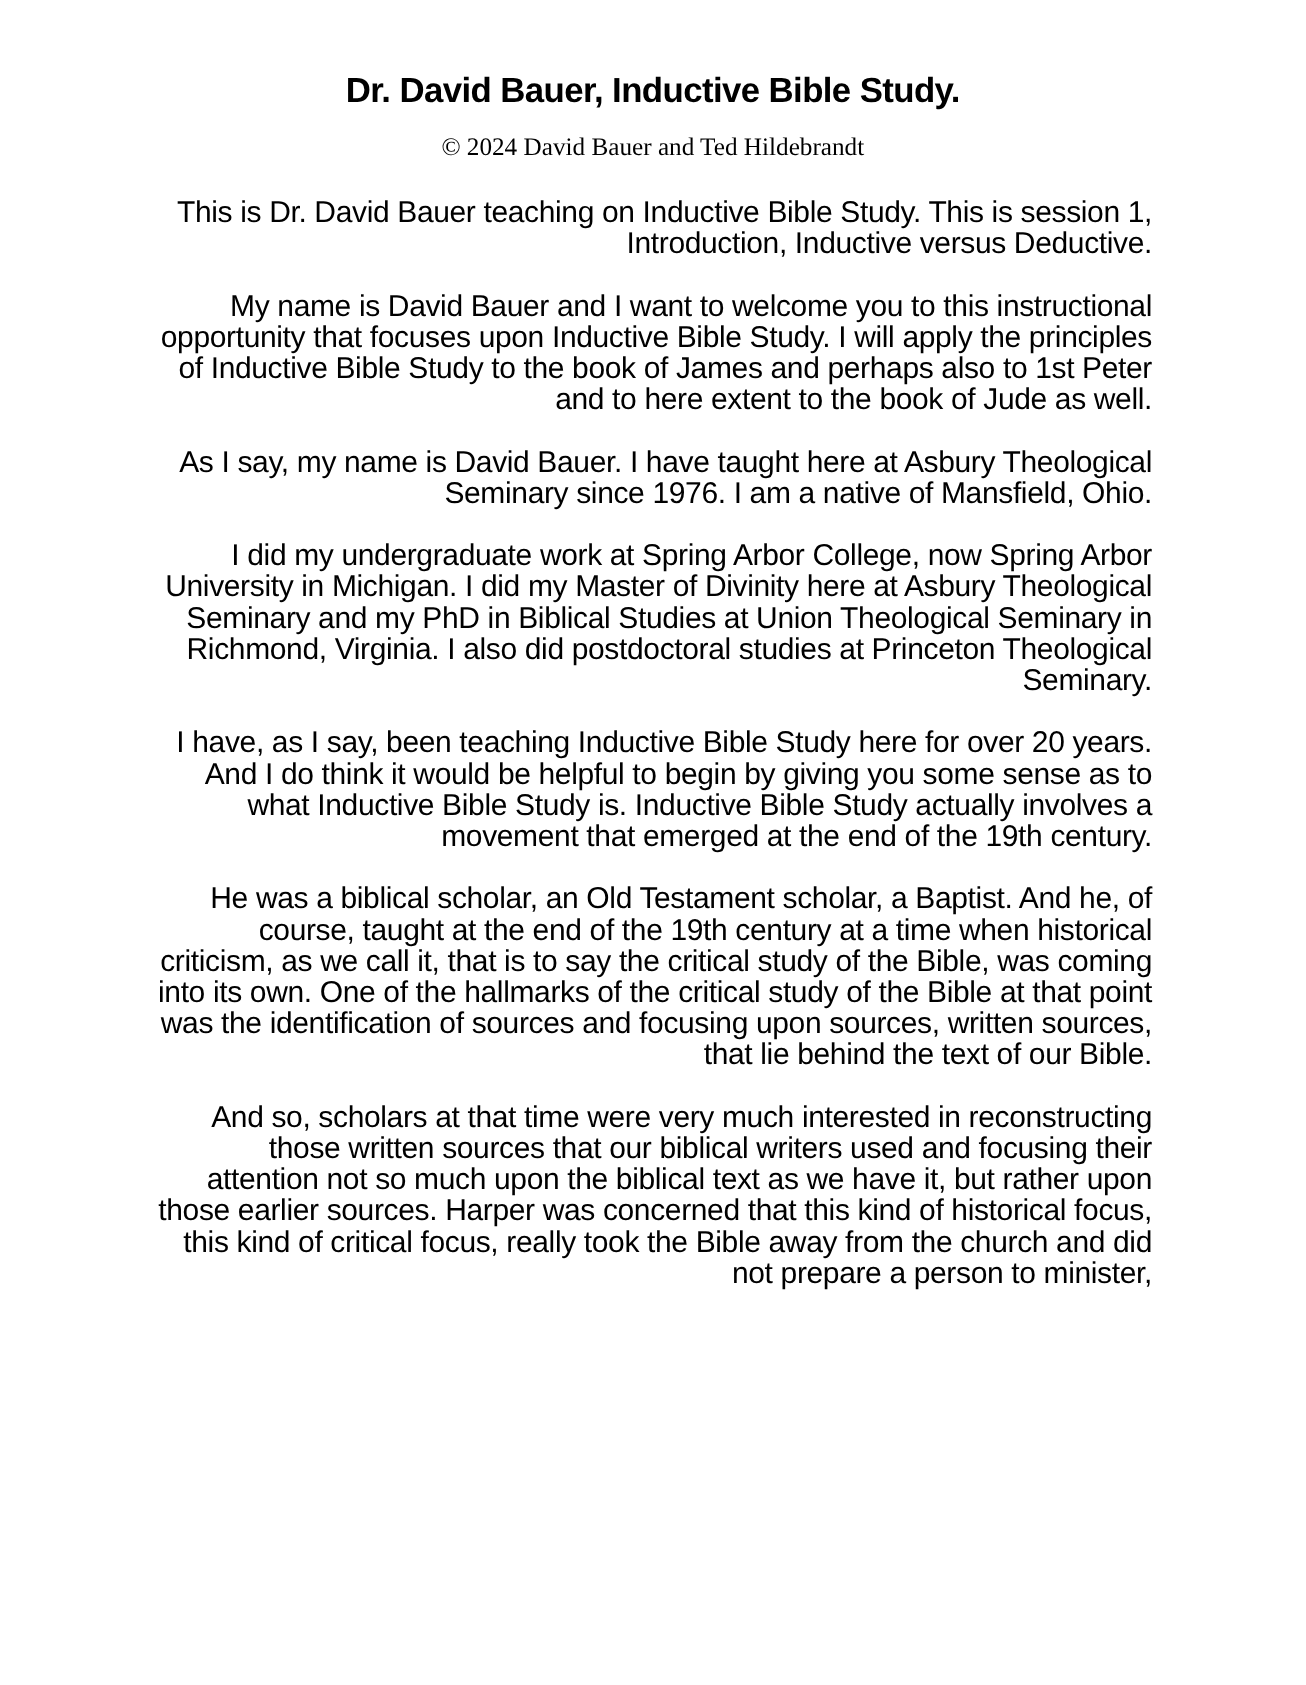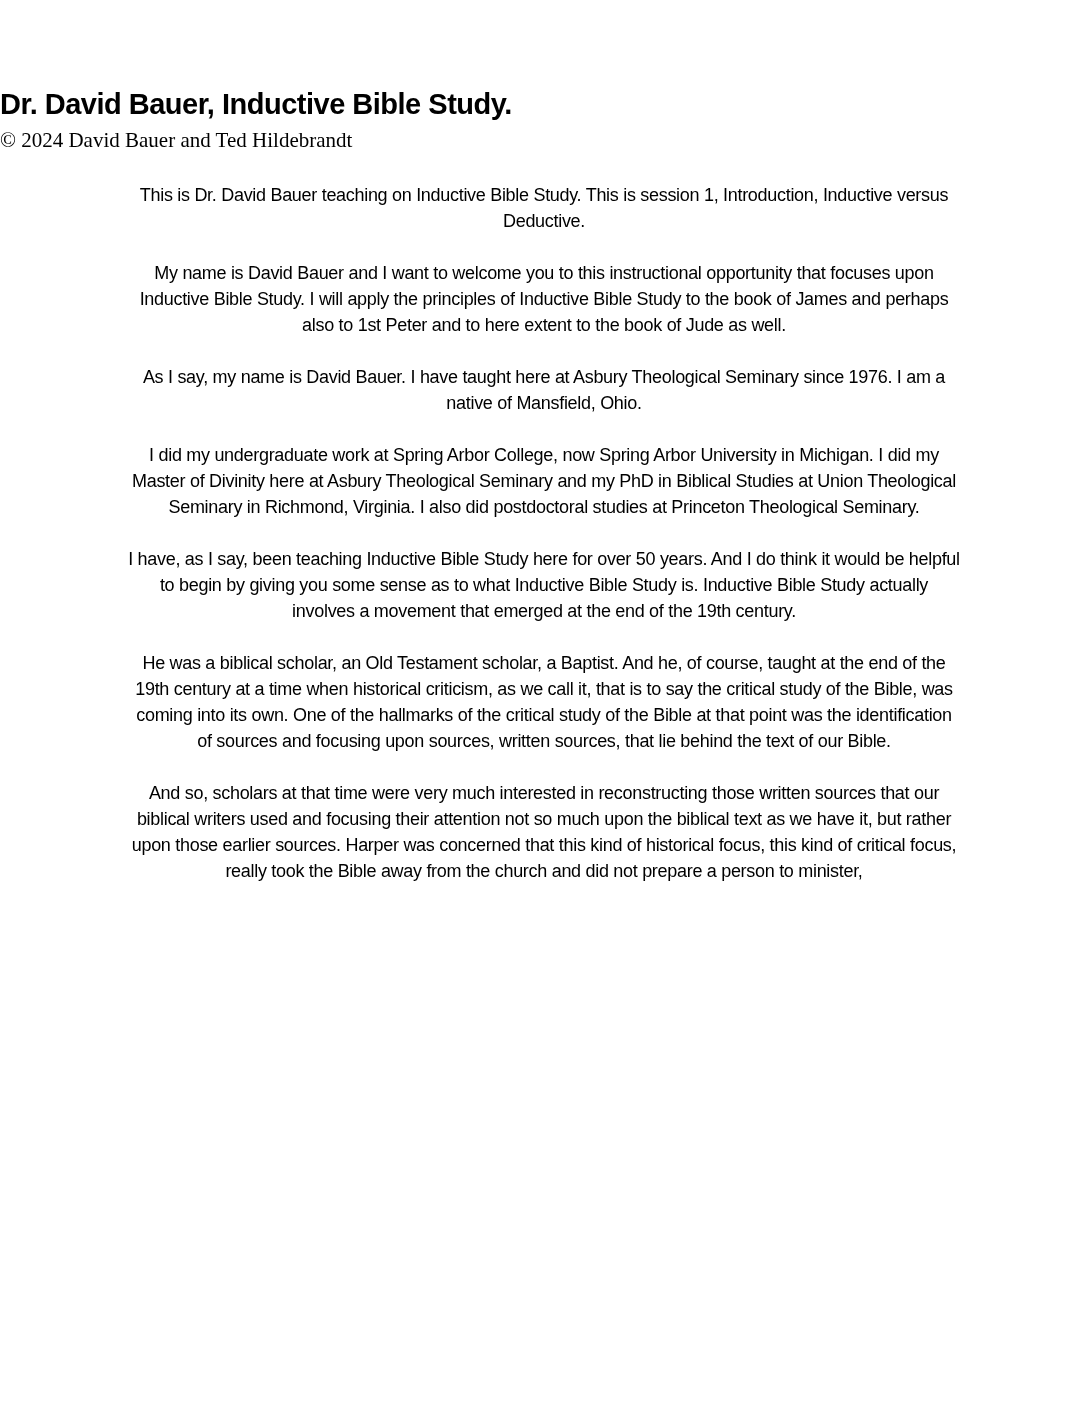--- a/index.html
+++ b/index.html
@@ -10,60 +10,60 @@
   .page {
     position: relative;
     width: 1088px;
     height: 1404px;
     background: #ffffff;
     overflow: hidden;
     font-family: "Liberation Sans", sans-serif;
     color: #000000;
   }
   .doc-header {
-    padding-top: 84px;
-    text-align: left;
+    padding-top: 56px;
+    text-align: center;
   }
   .doc-title-line {
     font-weight: bold;
     font-size: 29px;
     line-height: 41px;
     letter-spacing: -0.5px;
     color: #000000;
   }
   .doc-copyright {
     font-family: "Liberation Serif", serif;
     font-size: 21px;
     line-height: 26px;
-    margin-top: 2px;
+    margin-top: 12px;
     color: #000000;
   }
   .doc-body {
     margin: 29px 130px 0 128px;
     width: 832px;
-    font-size: 18px;
+    font-size: 25px;
     line-height: 26px;
     letter-spacing: -0.3px;
-    text-align: center;
+    text-align: right;
   }
   .doc-body p {
     margin: 0 0 26px 0;
   }
 </style>
 </head>
 <body>
 
 <div class="page">
   <div class="doc-header">
     <div class="doc-title-line">Dr. David Bauer, Inductive Bible Study.</div>
     <div class="doc-copyright">© 2024 David Bauer and Ted Hildebrandt</div>
   </div>
 
   <div class="doc-body">
     <p>This is Dr. David Bauer teaching on Inductive Bible Study. This is session 1, Introduction, Inductive versus Deductive.</p>
     <p>My name is David Bauer and I want to welcome you to this instructional opportunity that focuses upon Inductive Bible Study. I will apply the principles of Inductive Bible Study to the book of James and perhaps also to 1st Peter and to here extent to the book of Jude as well.</p>
     <p>As I say, my name is David Bauer. I have taught here at Asbury Theological Seminary since 1976. I am a native of Mansfield, Ohio.</p>
     <p>I did my undergraduate work at Spring Arbor College, now Spring Arbor University in Michigan. I did my Master of Divinity here at Asbury Theological Seminary and my PhD in Biblical Studies at Union Theological Seminary in Richmond, Virginia. I also did postdoctoral studies at Princeton Theological Seminary.</p>
-    <p>I have, as I say, been teaching Inductive Bible Study here for over 50 years. And I do think it would be helpful to begin by giving you some sense as to what Inductive Bible Study is. Inductive Bible Study actually involves a movement that emerged at the end of the 19th century.</p>
+    <p>I have, as I say, been teaching Inductive Bible Study here for over 20 years. And I do think it would be helpful to begin by giving you some sense as to what Inductive Bible Study is. Inductive Bible Study actually involves a movement that emerged at the end of the 19th century.</p>
     <p>He was a biblical scholar, an Old Testament scholar, a Baptist. And he, of course, taught at the end of the 19th century at a time when historical criticism, as we call it, that is to say the critical study of the Bible, was coming into its own. One of the hallmarks of the critical study of the Bible at that point was the identification of sources and focusing upon sources, written sources, that lie behind the text of our Bible.</p>
     <p>And so, scholars at that time were very much interested in reconstructing those written sources that our biblical writers used and focusing their attention not so much upon the biblical text as we have it, but rather upon those earlier sources. Harper was concerned that this kind of historical focus, this kind of critical focus, really took the Bible away from the church and did not prepare a person to minister,</p>
   </div>
 </div>
 
 </body></html>

